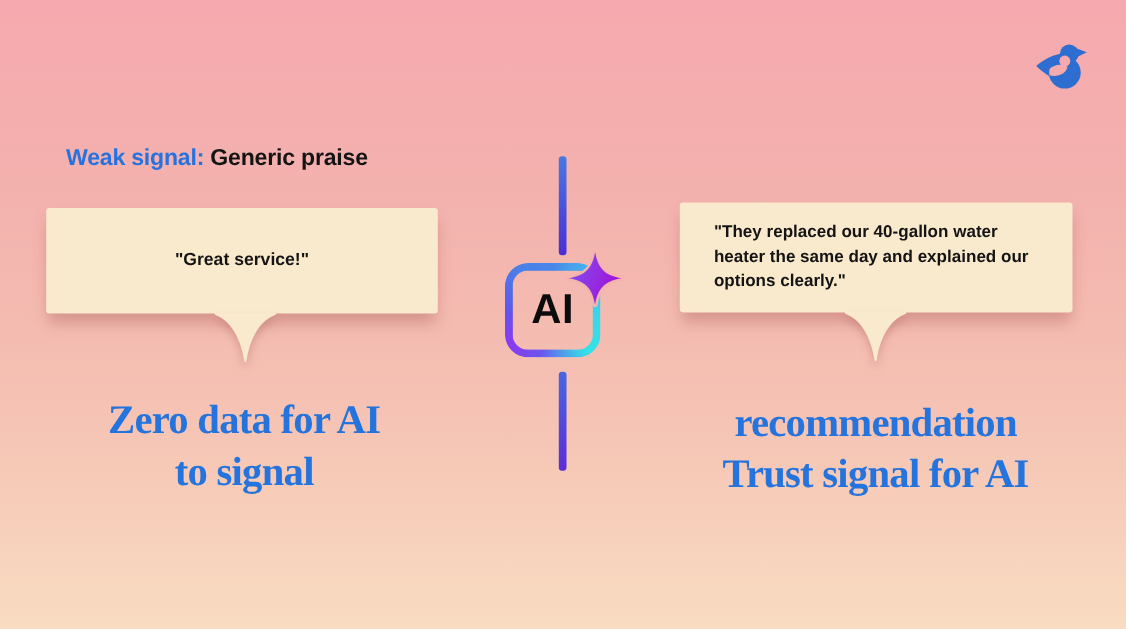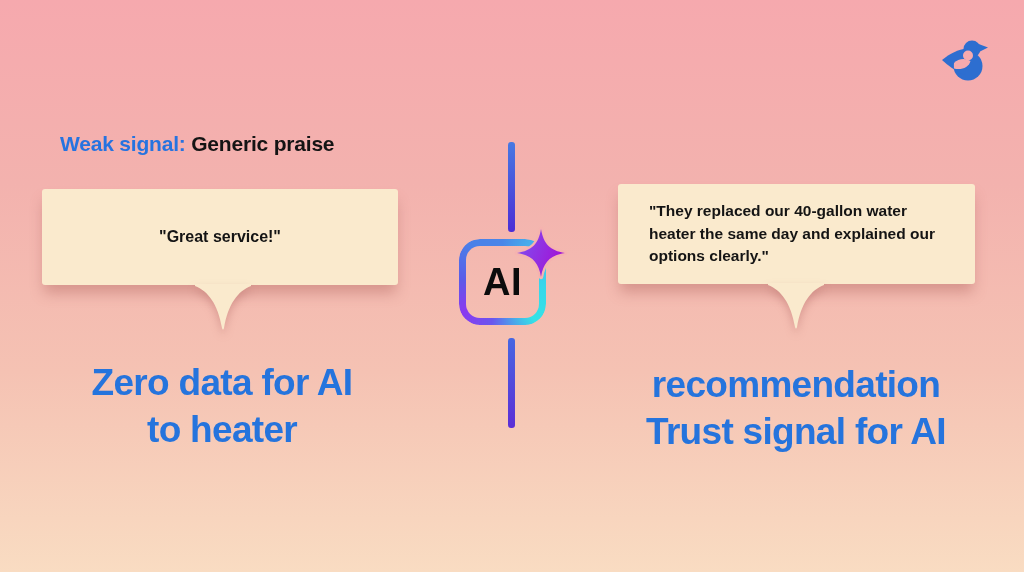--- a/index.html
+++ b/index.html
@@ -35,21 +35,21 @@
     left:618px;top:184px;width:357px;height:100px;
     box-sizing:border-box;padding:16px 30px 0 31px;
     font-size:15.5px;line-height:22.5px;text-align:left;
   }
   .tail{overflow:visible;}
   .tail svg{display:block;filter:drop-shadow(0 5px 4px rgba(167,89,85,0.35));}
 
   
   .headline{
     text-align:center;color:#2574dd;font-weight:800;
-    font-size:37px;line-height:47px;letter-spacing:-0.7px;
+    font-size:37px;line-height:47px;letter-spacing:-0.7px;font-family:Liberation Serif, serif;
   }
   .headline div{white-space:nowrap;}
   .headline-left{left:20px;top:359px;width:404px;}
   .headline-right{left:594px;top:361px;width:404px;}
 
   
   .divider-line{width:7px;border-radius:3px;}
   .line-top{left:508px;top:142px;height:90px;background:linear-gradient(180deg,#4779e2,#4b2ed6);}
   .line-bottom{left:508px;top:338px;height:90px;background:linear-gradient(180deg,#4667e2,#5c2ed6);}
 
@@ -93,21 +93,21 @@
     <span>"Great service!"</span>
   </div>
   <div class="abs tail" style="left:195px;top:284px;">
     <svg width="56" height="48" viewBox="0 0 56 48">
       <path d="M0 0 L56 0 L56 2 C43 7 33 20 29 44 Q28 47 27 44 C23 20 13 7 0 2 Z" fill="#faeacd"></path>
     </svg>
   </div>
 
   <div class="abs headline headline-left">
     <div>Zero data for AI</div>
-    <div>to heater</div>
+    <div>to signal</div>
   </div>
 
   <div class="abs divider-line line-top"></div>
 
   <div class="abs ai-badge">
     <div class="badge-ring"></div>
     <div class="badge-label">AI</div>
   </div>
 
   <div class="abs star">

